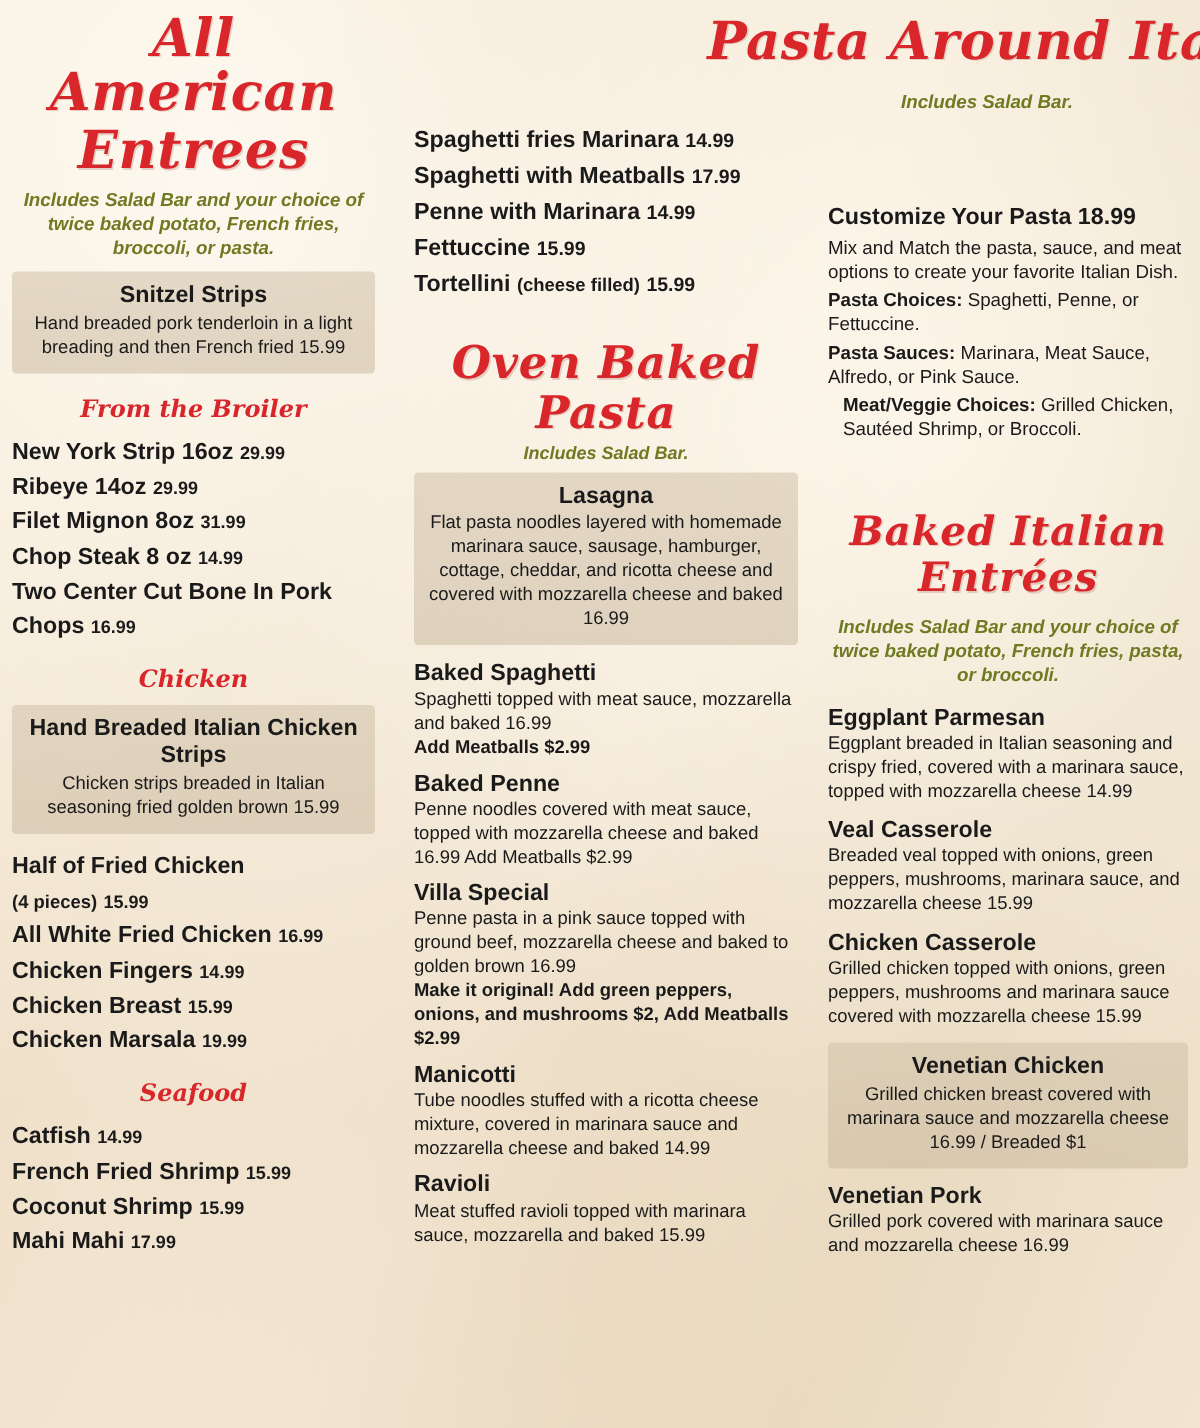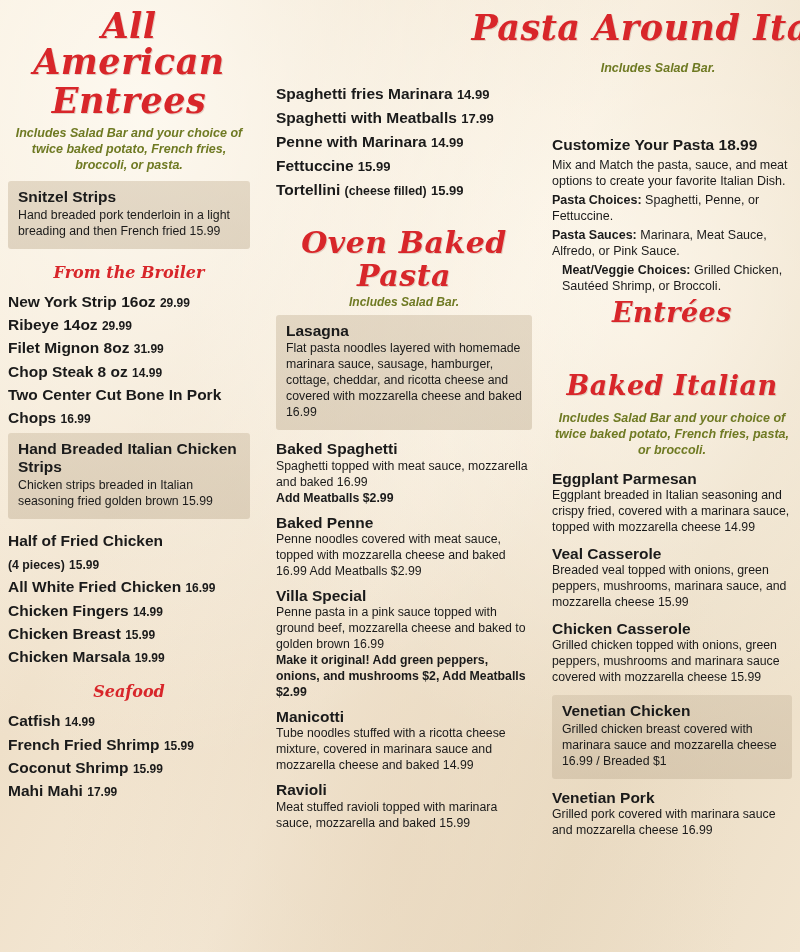--- a/index.html
+++ b/index.html
@@ -60,20 +60,21 @@
     font-size:16px;
     font-family:"DejaVu Serif", serif;
     margin:14px 0 8px;
   }
 
   .boxed{
     background:linear-gradient(180deg, rgba(209,193,168,.55), rgba(198,181,155,.5));
     border-radius:3px;
     padding:7px 10px 9px;
     margin:4px 0 10px;
+    text-align:center;
   }
   .boxed .iname{font-weight:bold;font-size:15.5px;line-height:1.15;}
   .boxed .idesc{font-size:12.3px;line-height:1.3;margin-top:2px;}
 
   .item{margin:0 0 7px;}
   .iname{font-weight:bold;font-size:15.5px;line-height:1.18;}
   .idesc{font-size:12.3px;line-height:1.3;}
   .em{font-weight:bold;}
 
   .list-item{font-weight:bold;font-size:15.5px;line-height:1.5;}
@@ -128,20 +129,21 @@
         <span>Chop Steak</span>
         <span class="oz">8 oz</span>
         <span class="price">14.99</span>
       </div>
       <div class="list-item">
         <span>Two Center Cut Bone In Pork Chops</span>
         <span class="price">16.99</span>
       </div>
     </div>
 
+    <div class="sectionhead">Chicken</div>
 
     <div class="boxed">
       <div class="iname">Hand Breaded Italian Chicken Strips</div>
       <div class="idesc mt2">Chicken strips breaded in Italian seasoning fried golden brown  15.99</div>
     </div>
 
     <div>
       <div class="list-item">
         <span>Half of Fried Chicken</span><br>
         <span class="paren">(4 pieces)</span>
@@ -264,22 +266,22 @@
       <div class="cust-body">
         <b>Pasta Sauces:</b>
         <span>Marinara, Meat Sauce, Alfredo, or Pink Sauce.</span>
       </div>
       <div class="cust-body" style="padding-left:10px">
         <b>Meat/Veggie Choices:</b>
         <span>Grilled Chicken, Sautéed Shrimp, or Broccoli.</span>
       </div>
     </div>
 
+    <div class="script sm" style="margin-top:46px">Baked Italian</div>
     <div class="script sm" style="margin-top:4px">Entrées</div>
-    <div class="script sm" style="margin-top:46px">Baked Italian</div>
     <div class="subnote" style="margin:10px 0 12px">Includes Salad Bar and your choice of twice baked potato, French fries, pasta, or broccoli.</div>
 
     <div>
       <div class="item tight">
         <div class="iname">Eggplant Parmesan</div>
         <div class="idesc">Eggplant breaded in Italian seasoning and crispy fried, covered with a marinara sauce, topped with mozzarella cheese  14.99</div>
       </div>
       <div class="item tight">
         <div class="iname">Veal Casserole</div>
         <div class="idesc">Breaded veal topped with onions, green peppers, mushrooms, marinara sauce, and mozzarella cheese  15.99</div>

